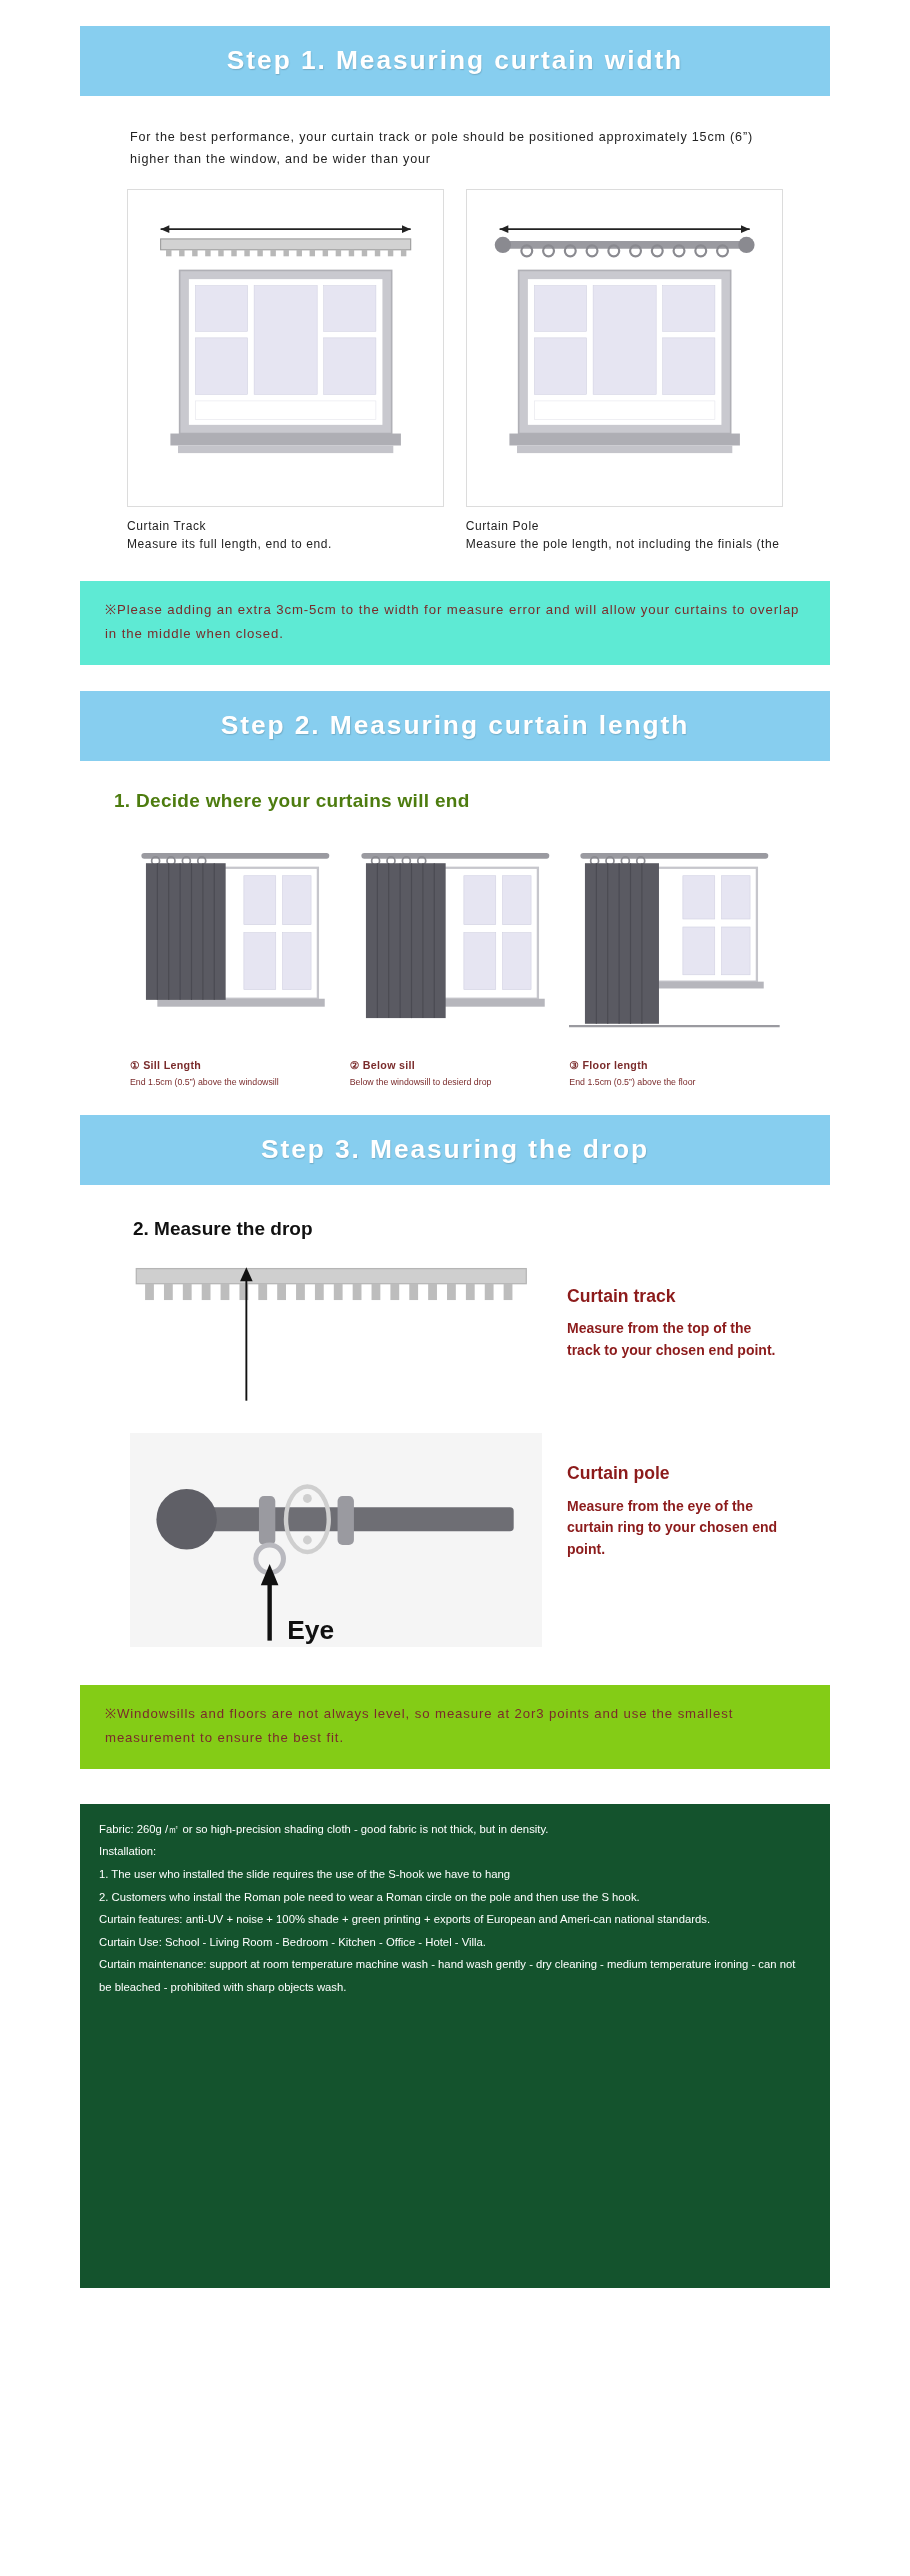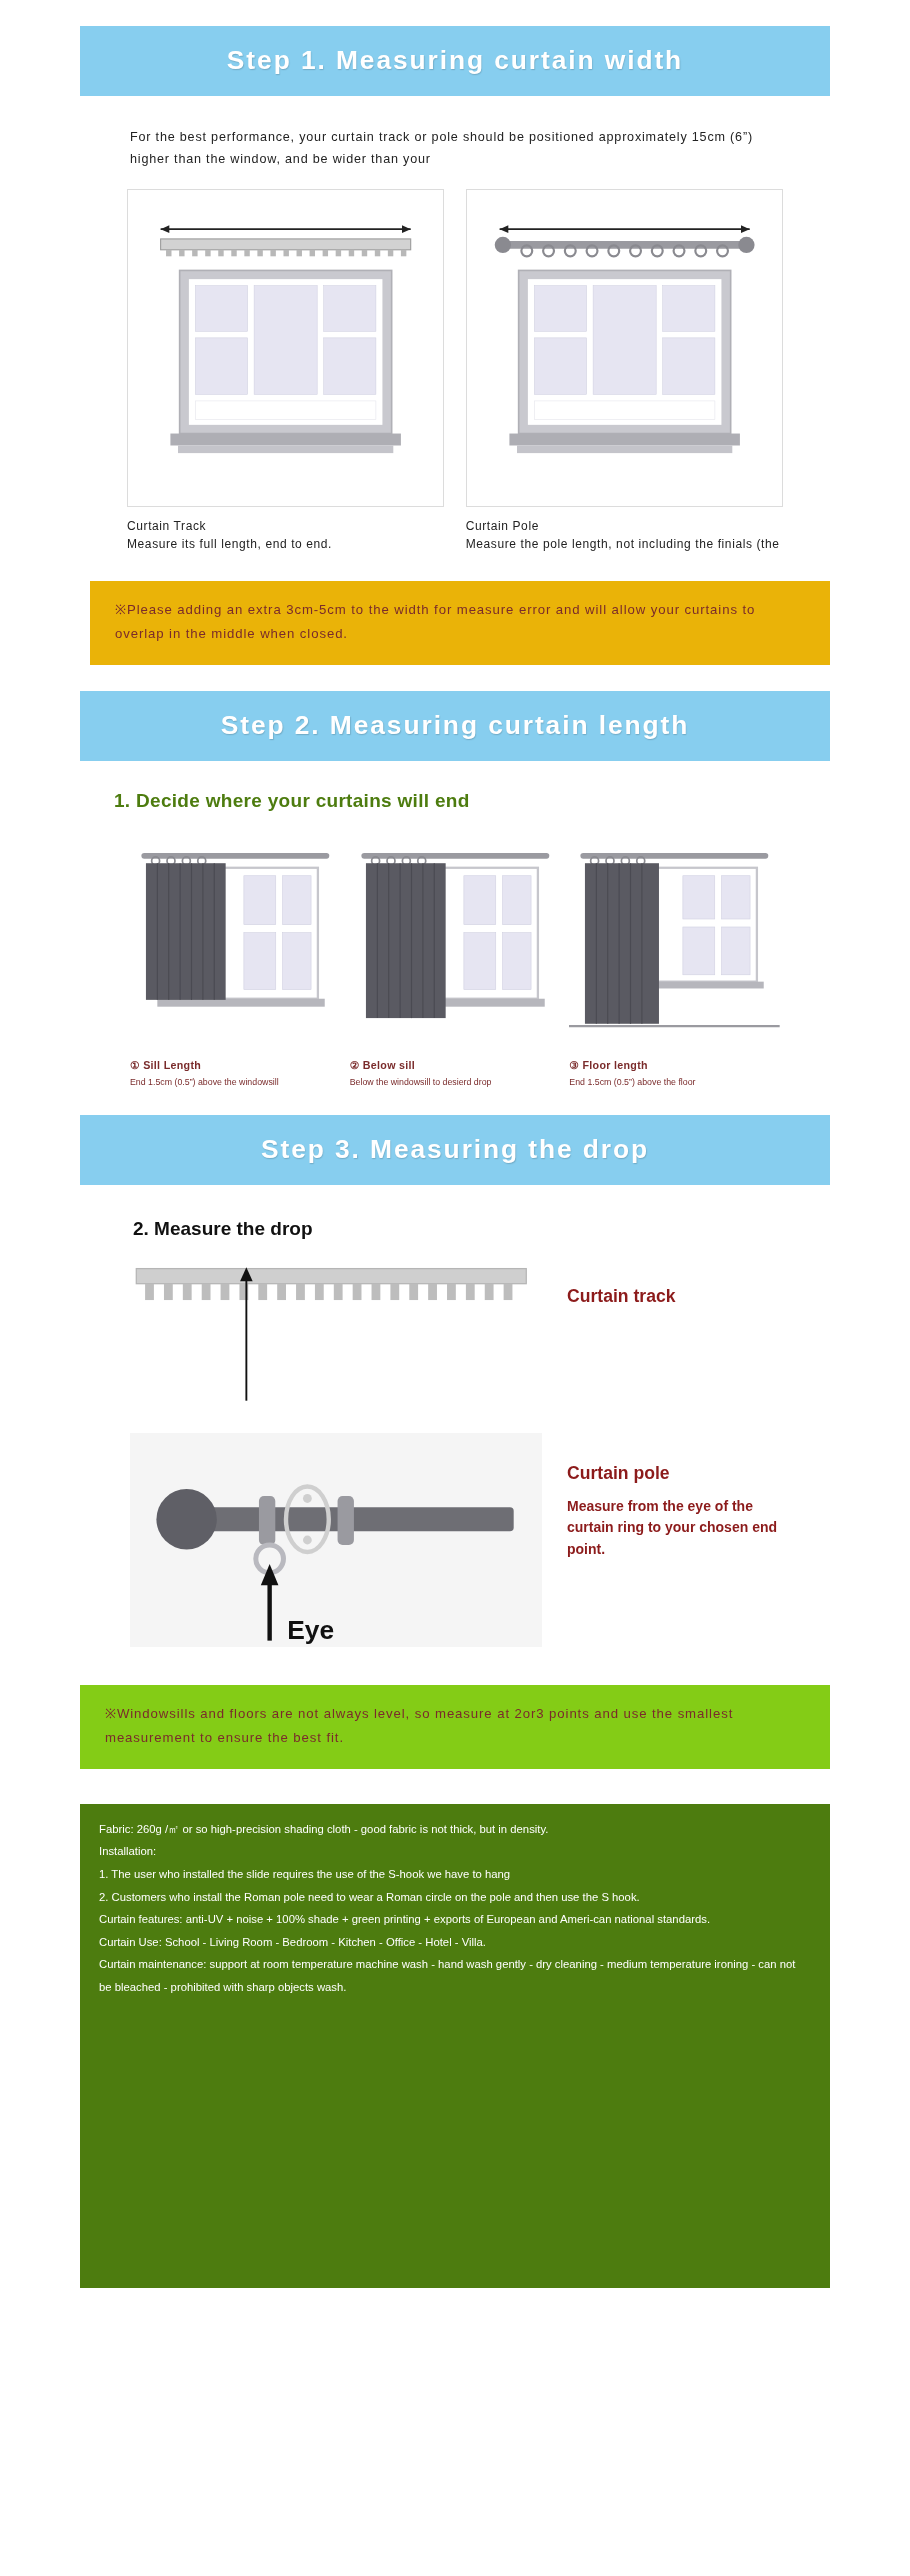--- a/index.html
+++ b/index.html
@@ -53,22 +53,22 @@
     margin-top: 10px;
     font-size: 12px;
     line-height: 18px;
     letter-spacing: 0.6px;
     color: #222;
   }
   .panel-caption .ttl { display:block; }
 
   
   .notice {
-    margin: 28px 35px 0 45px;
-    background: #eab308;
+    margin: 28px 35px 0 35px;
+    background: #5eead4;
     color: #7a2b2b;
     font-size: 13.2px;
     line-height: 24px;
     letter-spacing: 0.9px;
     padding: 16.4px 25px 19px 25px;
   }
   .notice2 {
     margin: 38px 35px 0 35px;
     background: #84cc16;
     color: #7a2b2b;
@@ -140,21 +140,21 @@
     margin: 0;
     font-size: 14px;
     line-height: 21.4px;
     color: #8c1b1b;
     font-weight: bold;
   }
 
   
   .spec {
     margin: 35px 35px 0 35px;
-    background: #4d7c0f;
+    background: #14532d;
     color: #ffffff;
     font-size: 11.3px;
     line-height: 22.6px;
     padding: 14px 19px 19px 19px;
     min-height: 484px;
   }
   .spec div { white-space: pre-wrap; }
 
   svg { display:block; }
 </style>
@@ -400,20 +400,21 @@
               <rect x="534" y="44" width="14" height="26"></rect>
             <rect x="564" y="44" width="14" height="26"></rect>
               <rect x="594" y="44" width="14" height="26"></rect>
           </g>
           <line x1="185" y1="230" x2="185" y2="26" stroke="#111" stroke-width="3"></line>
           <polygon points="185,18 175,40 195,40" fill="#111"></polygon>
         </svg>
       </div>
       <div class="txt">
         <h4>Curtain track</h4>
+        <p>Measure from the top of the track to your chosen end point.</p>
       </div>
     </div>
 
     <div class="row3" style="margin-top:26.4px;">
       <div class="art">
         <svg viewBox="0 0 655 340" width="412" height="214">
           <rect x="0" y="0" width="655" height="340" fill="#f5f5f5"></rect>
 
           <rect x="90" y="118" width="520" height="38" rx="6" fill="#6e6e74"></rect>
           <circle cx="90" cy="137" r="48" fill="#5f5f66"></circle>

